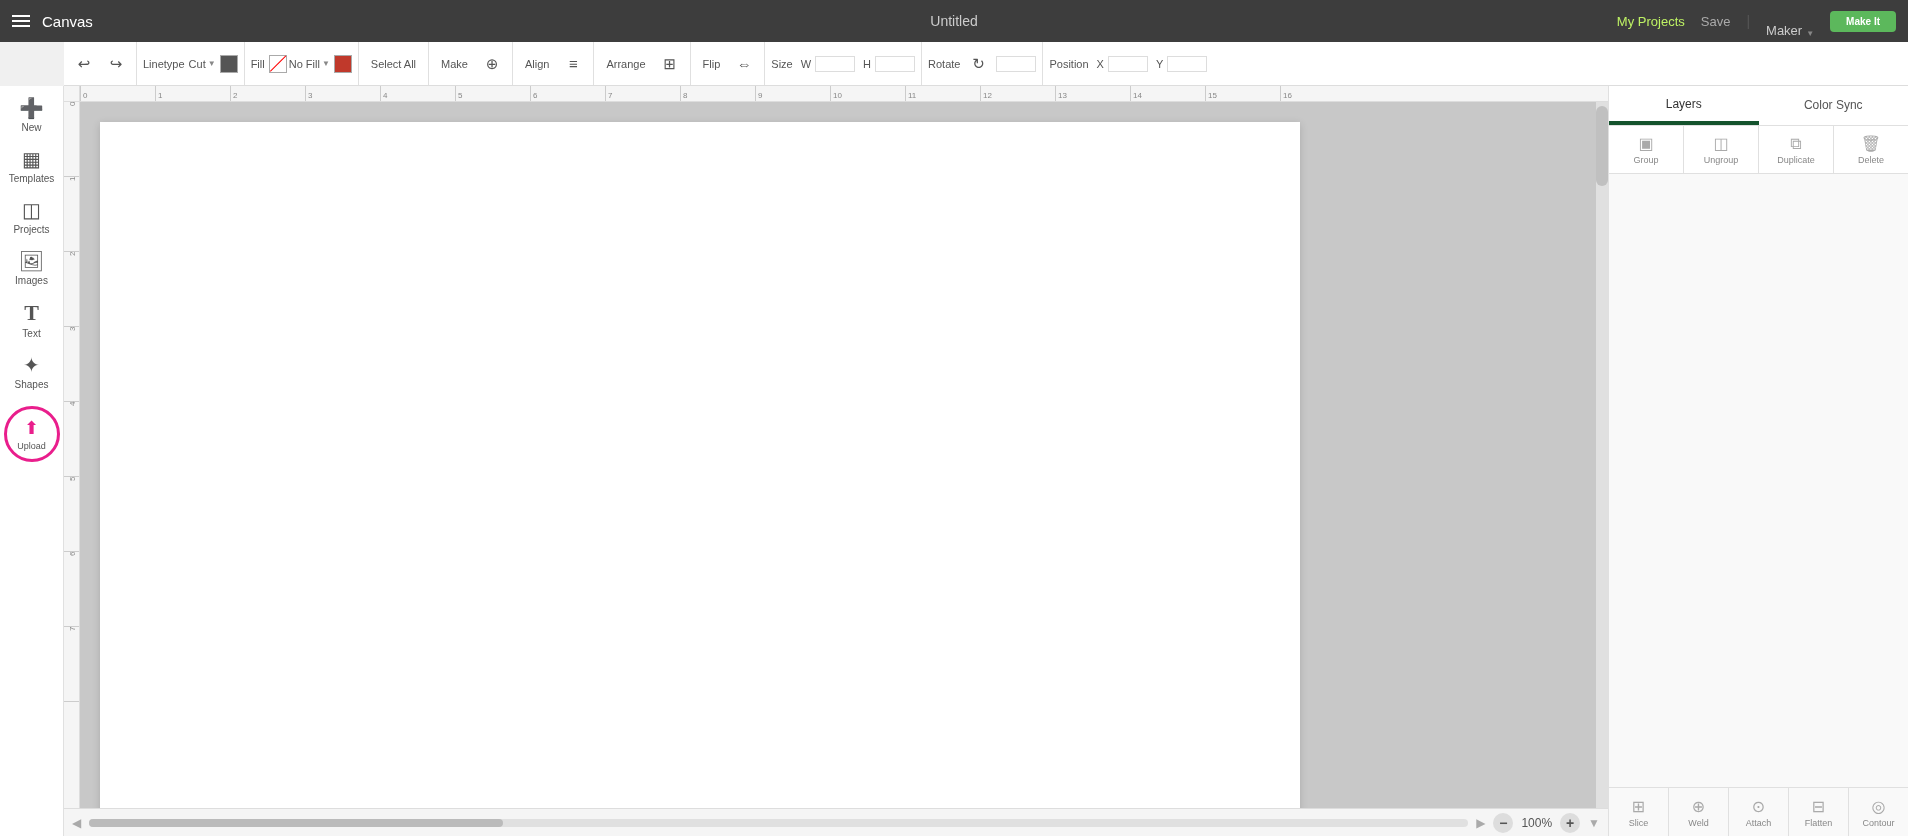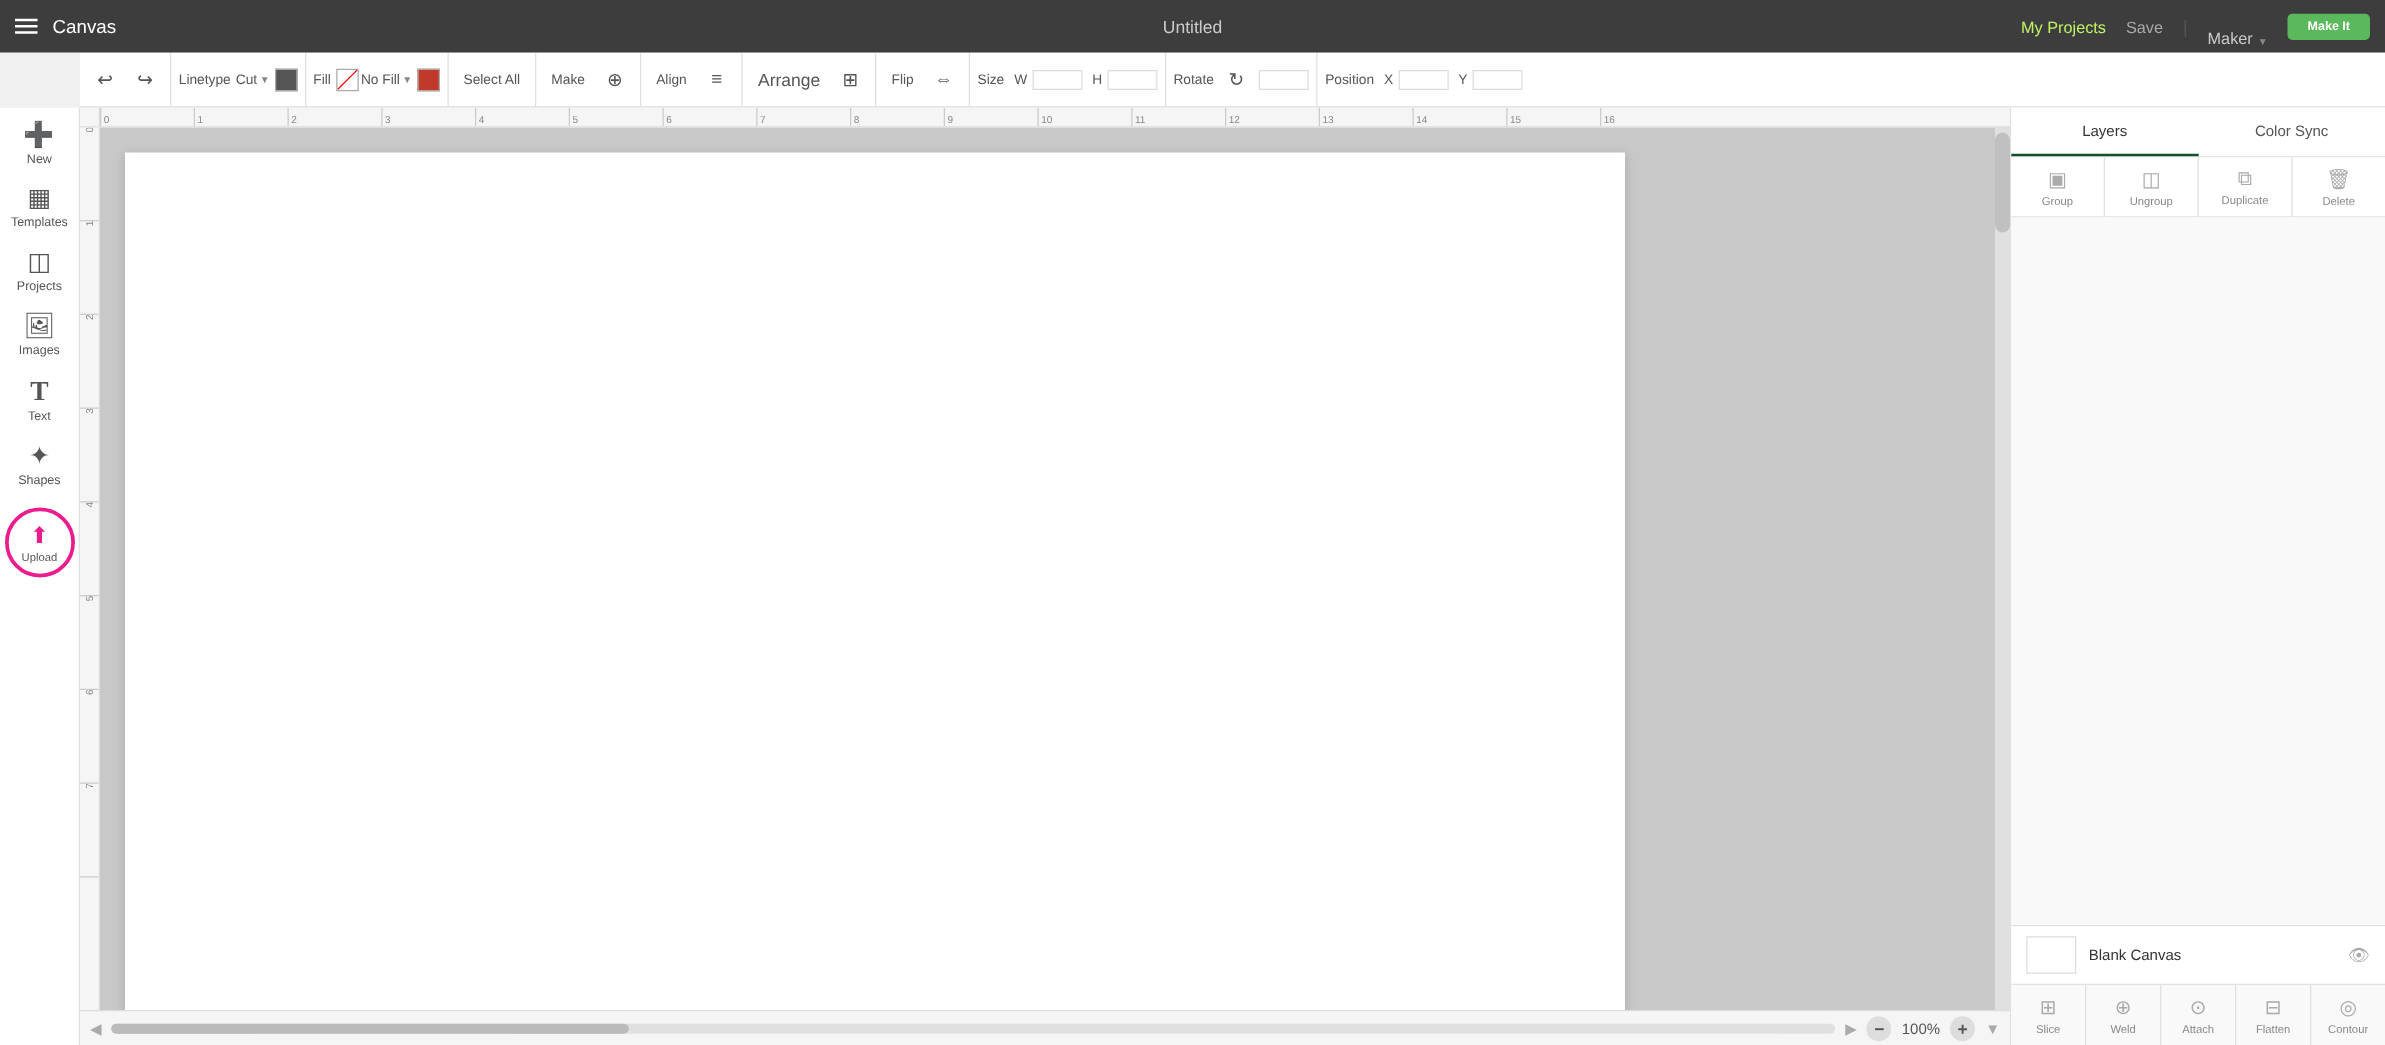--- a/index.html
+++ b/index.html
@@ -267,21 +267,21 @@
       flex: 1;
       display: flex;
       align-items: center;
       justify-content: center;
       font-size: 12px;
       color: #555;
       cursor: pointer;
       border-bottom: 2px solid transparent;
     }
     .right-tab.active {
-      border-bottom: 2px solid #14532d;
+      border-bottom: 4px solid #14532d;
       color: #333;
       font-weight: 500;
     }
 
     
     .right-action-bar {
       display: flex;
       height: 48px;
       border-bottom: 1px solid #e0e0e0;
       background: #fff;
@@ -459,21 +459,21 @@
   </div>
   <div class="toolbar-group">
     <div class="toolbar-btn" style="width:auto; padding:0 6px; font-size:11px;">Make</div>
     <div class="toolbar-btn">⊕</div>
   </div>
   <div class="toolbar-group">
     <div class="toolbar-btn" style="width:auto; padding:0 6px; font-size:11px;">Align</div>
     <div class="toolbar-btn">≡</div>
   </div>
   <div class="toolbar-group">
-    <div class="toolbar-btn" style="width:auto; padding:0 6px; font-size:14px;">Arrange</div>
+    <div class="toolbar-btn" style="width:auto; padding:0 6px; font-size:11px;">Arrange</div>
     <div class="toolbar-btn">⊞</div>
   </div>
   <div class="toolbar-group">
     <div class="toolbar-btn" style="width:auto; padding:0 6px; font-size:11px;">Flip</div>
     <div class="toolbar-btn">⇔</div>
   </div>
   <div class="toolbar-group">
     <span class="toolbar-label">Size</span>
     <span class="toolbar-label" style="margin-left:4px;">W</span>
     <input type="text" style="width: 40px; font-size: 11px; border: 1px solid rgb(221, 221, 221); padding: 1px 3px;" value="">
@@ -624,25 +624,20 @@
       </div>
       <div class="right-action">
         <span class="right-action-icon">🗑</span>
         <span>Delete</span>
       </div>
     </div>
 
     <div class="right-content"></div>
 
     <div class="right-bottom">
-      <div class="canvas-preview-row">
-        <div class="canvas-thumb"></div>
-        <span class="canvas-name">Blank Canvas</span>
-        <span class="eye-icon">👁</span>
-      </div>
 
       <div class="right-bottom-actions">
         <div class="right-bottom-action">
           <span class="right-bottom-icon">⊞</span>
           <span>Slice</span>
         </div>
         <div class="right-bottom-action">
           <span class="right-bottom-icon">⊕</span>
           <span>Weld</span>
         </div>

